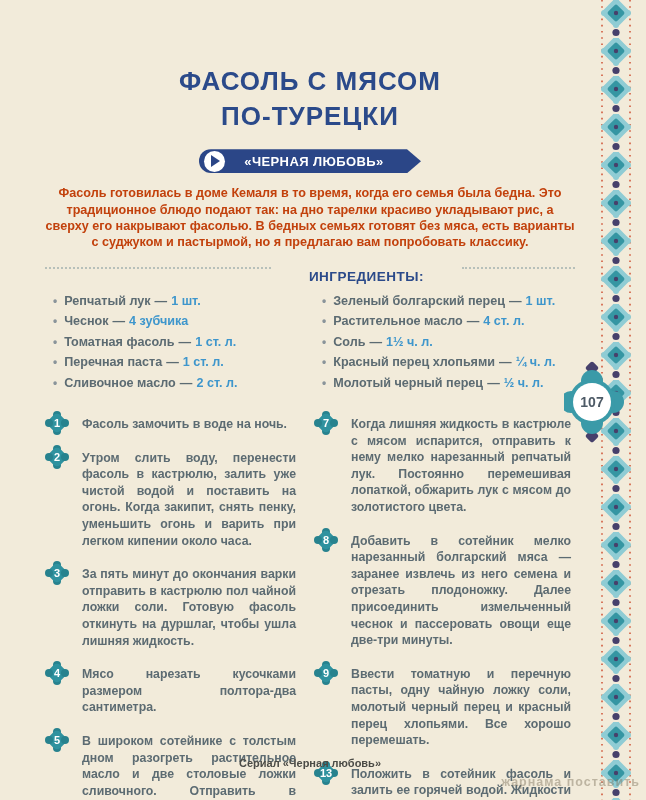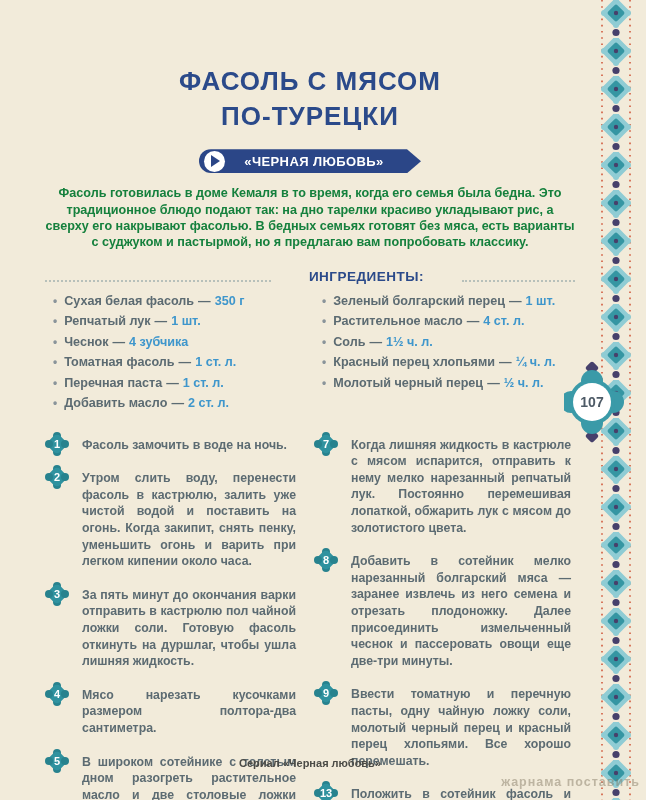--- a/index.html
+++ b/index.html
@@ -21,24 +21,24 @@
   .badge{position:relative;background:#2b4687;height:24px;width:222px;
          display:flex;align-items:center;
          border-radius:15px 0 0 15px;
          clip-path:polygon(0 0, calc(100% - 14px) 0, 100% 50%, calc(100% - 14px) 100%, 0 100%);}
   .play-circle{width:21px;height:21px;border-radius:50%;background:#ffffff;
          margin-left:5px;display:flex;align-items:center;justify-content:center;flex:none;}
   .play-tri{width:0;height:0;border-style:solid;border-width:6px 0 6px 9px;
          border-color:transparent transparent transparent #2b4687;margin-left:2px;}
   .badge-label{flex:1;text-align:center;color:#ffffff;font-weight:700;font-size:13px;
          letter-spacing:.4px;padding-right:18px;}
-  .intro{margin-top:12px;text-align:center;color:#15803d;font-weight:700;
+  .intro{margin-top:12px;text-align:center;color:#c2410c;font-weight:700;
          font-size:12.6px;line-height:1.3;}
   
-  .ing-header{display:flex;align-items:flex-end;margin-top:18px;gap:28px;}
+  .ing-header{display:flex;align-items:flex-start;margin-top:18px;gap:28px;}
   .leader{border-bottom:2px dotted #b7c0ba;height:0;transform:translateY(-2px);}
   .leader.l{flex:2;}
   .leader.r{flex:1;}
   .ing-title{color:#2b4a8a;font-weight:800;font-size:13.5px;letter-spacing:.5px;
          margin:0 10px;}
   .ing-cols{display:flex;margin-top:10px;}
   .ing-col{width:50%;box-sizing:border-box;}
   .ing-col.left{padding-left:8px;}
   .ing-col.right{padding-left:12px;}
   .ing{font-size:12.6px;color:#5c6b72;margin:0 0 6.5px 0;font-weight:600;}
@@ -125,26 +125,25 @@
   <p class="intro">Фасоль готовилась в доме Кемаля в то время, когда его семья была бедна. Это традиционное блюдо подают так: на дно тарелки красиво укладывают рис, а сверху его накрывают фасолью. В бедных семьях готовят без мяса, есть варианты с суджуком и пастырмой, но я предлагаю вам попробовать классику.</p>
 
   <div class="ing-header">
     <span class="leader l"></span>
     <span class="ing-title">ИНГРЕДИЕНТЫ:</span>
     <span class="leader r"></span>
   </div>
 
   <div class="ing-cols">
     <div class="ing-col left">
-      <div class="ing"><span class="iname">Сухая белая фасоль</span><span class="isep">—</span><span class="iqty">350 г</span></div>
       <div class="ing"><span class="iname">Репчатый лук</span><span class="isep">—</span><span class="iqty">1 шт.</span></div>
       <div class="ing"><span class="iname">Чеснок</span><span class="isep">—</span><span class="iqty">4 зубчика</span></div>
       <div class="ing"><span class="iname">Томатная фасоль</span><span class="isep">—</span><span class="iqty">1 ст. л.</span></div>
       <div class="ing"><span class="iname">Перечная паста</span><span class="isep">—</span><span class="iqty">1 ст. л.</span></div>
-      <div class="ing"><span class="iname">Добавить масло</span><span class="isep">—</span><span class="iqty">2 ст. л.</span></div>
+      <div class="ing"><span class="iname">Сливочное масло</span><span class="isep">—</span><span class="iqty">2 ст. л.</span></div>
     </div>
     <div class="ing-col right">
       <div class="ing"><span class="iname">Зеленый болгарский перец</span><span class="isep">—</span><span class="iqty">1 шт.</span></div>
       <div class="ing"><span class="iname">Растительное масло</span><span class="isep">—</span><span class="iqty">4 ст. л.</span></div>
       <div class="ing"><span class="iname">Соль</span><span class="isep">—</span><span class="iqty">1½ ч. л.</span></div>
       <div class="ing"><span class="iname">Красный перец хлопьями</span><span class="isep">—</span><span class="iqty">¼ ч. л.</span></div>
       <div class="ing"><span class="iname">Молотый черный перец</span><span class="isep">—</span><span class="iqty">½ ч. л.</span></div>
     </div>
   </div>
 

